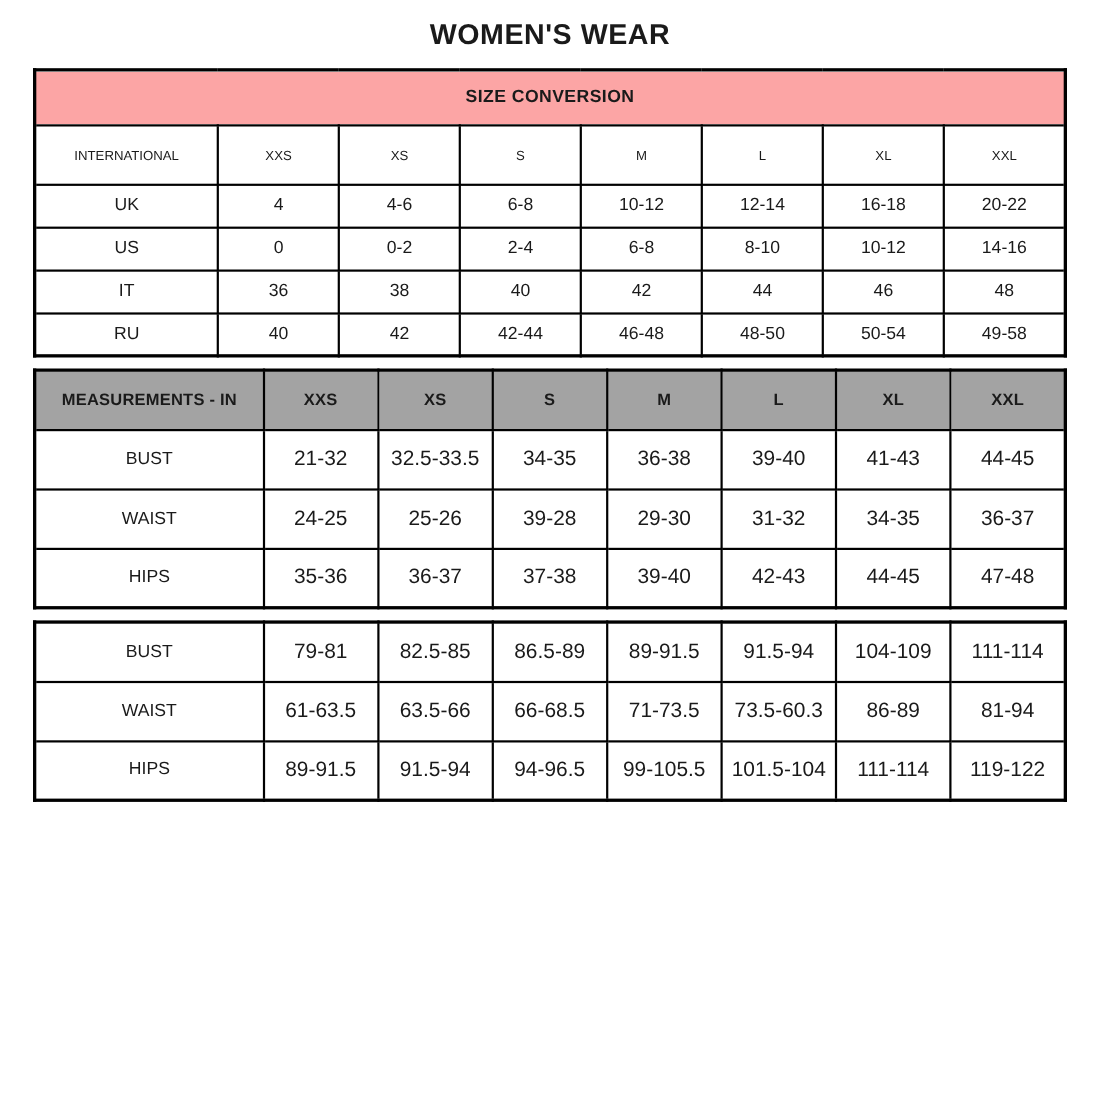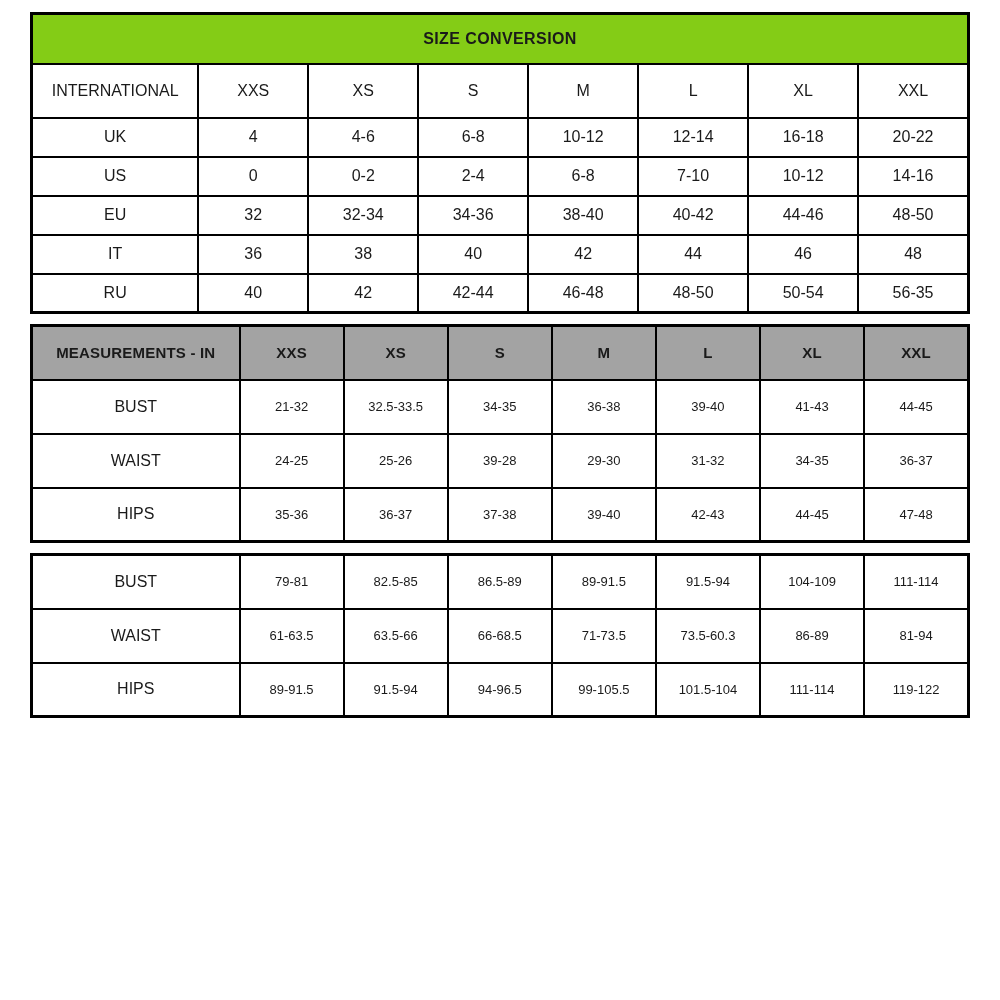--- a/index.html
+++ b/index.html
@@ -28,59 +28,60 @@
   }
   th, td {
     border: 2px solid #000;
     text-align: center;
     vertical-align: middle;
     padding: 0 2px;
     overflow: hidden;
   }
   
   .t1 .band th {
-    background: #84cc16;
+    background: #fca5a5;
     height: 50px;
     font-size: 16px;
     font-weight: 700;
     letter-spacing: 0.4px;
   }
   .t1 .colhead th {
     height: 54px;
-    font-size: 16px;
+    font-size: 12px;
     font-weight: 500;
     background: #ffffff;
   }
   .t1 td {
     height: 39px;
     font-size: 16px;
     font-weight: 400;
   }
   
   .t2 .colhead th {
     background: #a3a3a3;
     height: 54px;
     font-size: 15px;
     font-weight: 700;
     letter-spacing: 0.2px;
   }
   .t2 td {
     height: 54px;
-    font-size: 13px;
+    font-size: 19px;
     font-weight: 400;
   }
   .t2 td.rowlabel {
     font-size: 16px;
   }
 </style>
 </head>
 <body>
 
 <div class="page">
 
+  <h1 class="page-title">WOMEN'S WEAR</h1>
 
   <table class="t1">
     <colgroup>
       <col style="width:17.8%">
       <col style="width:11.74%">
         <col style="width:11.74%">
         <col style="width:11.74%">
         <col style="width:11.74%">
       <col style="width:11.74%">
         <col style="width:11.74%">
@@ -109,53 +110,43 @@
       <td>12-14</td>
       <td>16-18</td>
       <td>20-22</td>
     </tr>
     <tr>
       <td class="rowlabel">US</td>
       <td>0</td>
       <td>0-2</td>
       <td>2-4</td>
       <td>6-8</td>
-      <td>7-10</td>
+      <td>8-10</td>
       <td>10-12</td>
       <td>14-16</td>
-    </tr>
-    <tr>
-      <td class="rowlabel">EU</td>
-      <td>32</td>
-      <td>32-34</td>
-      <td>34-36</td>
-      <td>38-40</td>
-      <td>40-42</td>
-      <td>44-46</td>
-      <td>48-50</td>
     </tr>
     <tr>
       <td class="rowlabel">IT</td>
       <td>36</td>
       <td>38</td>
       <td>40</td>
       <td>42</td>
       <td>44</td>
       <td>46</td>
       <td>48</td>
     </tr>
     <tr>
       <td class="rowlabel">RU</td>
       <td>40</td>
       <td>42</td>
       <td>42-44</td>
       <td>46-48</td>
       <td>48-50</td>
       <td>50-54</td>
-      <td>56-35</td>
+      <td>49-58</td>
     </tr>
   </tbody>
     </table>
 
   <table class="t2">
     <colgroup>
       <col style="width:22.2%">
       <col style="width:11.11%">
         <col style="width:11.11%">
         <col style="width:11.11%">

